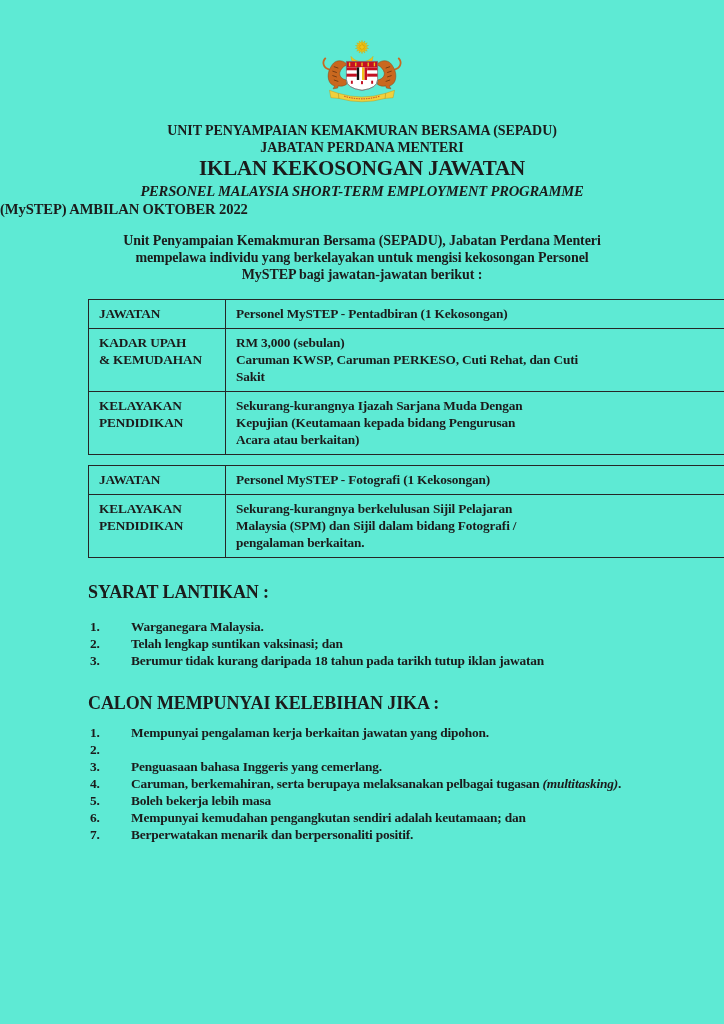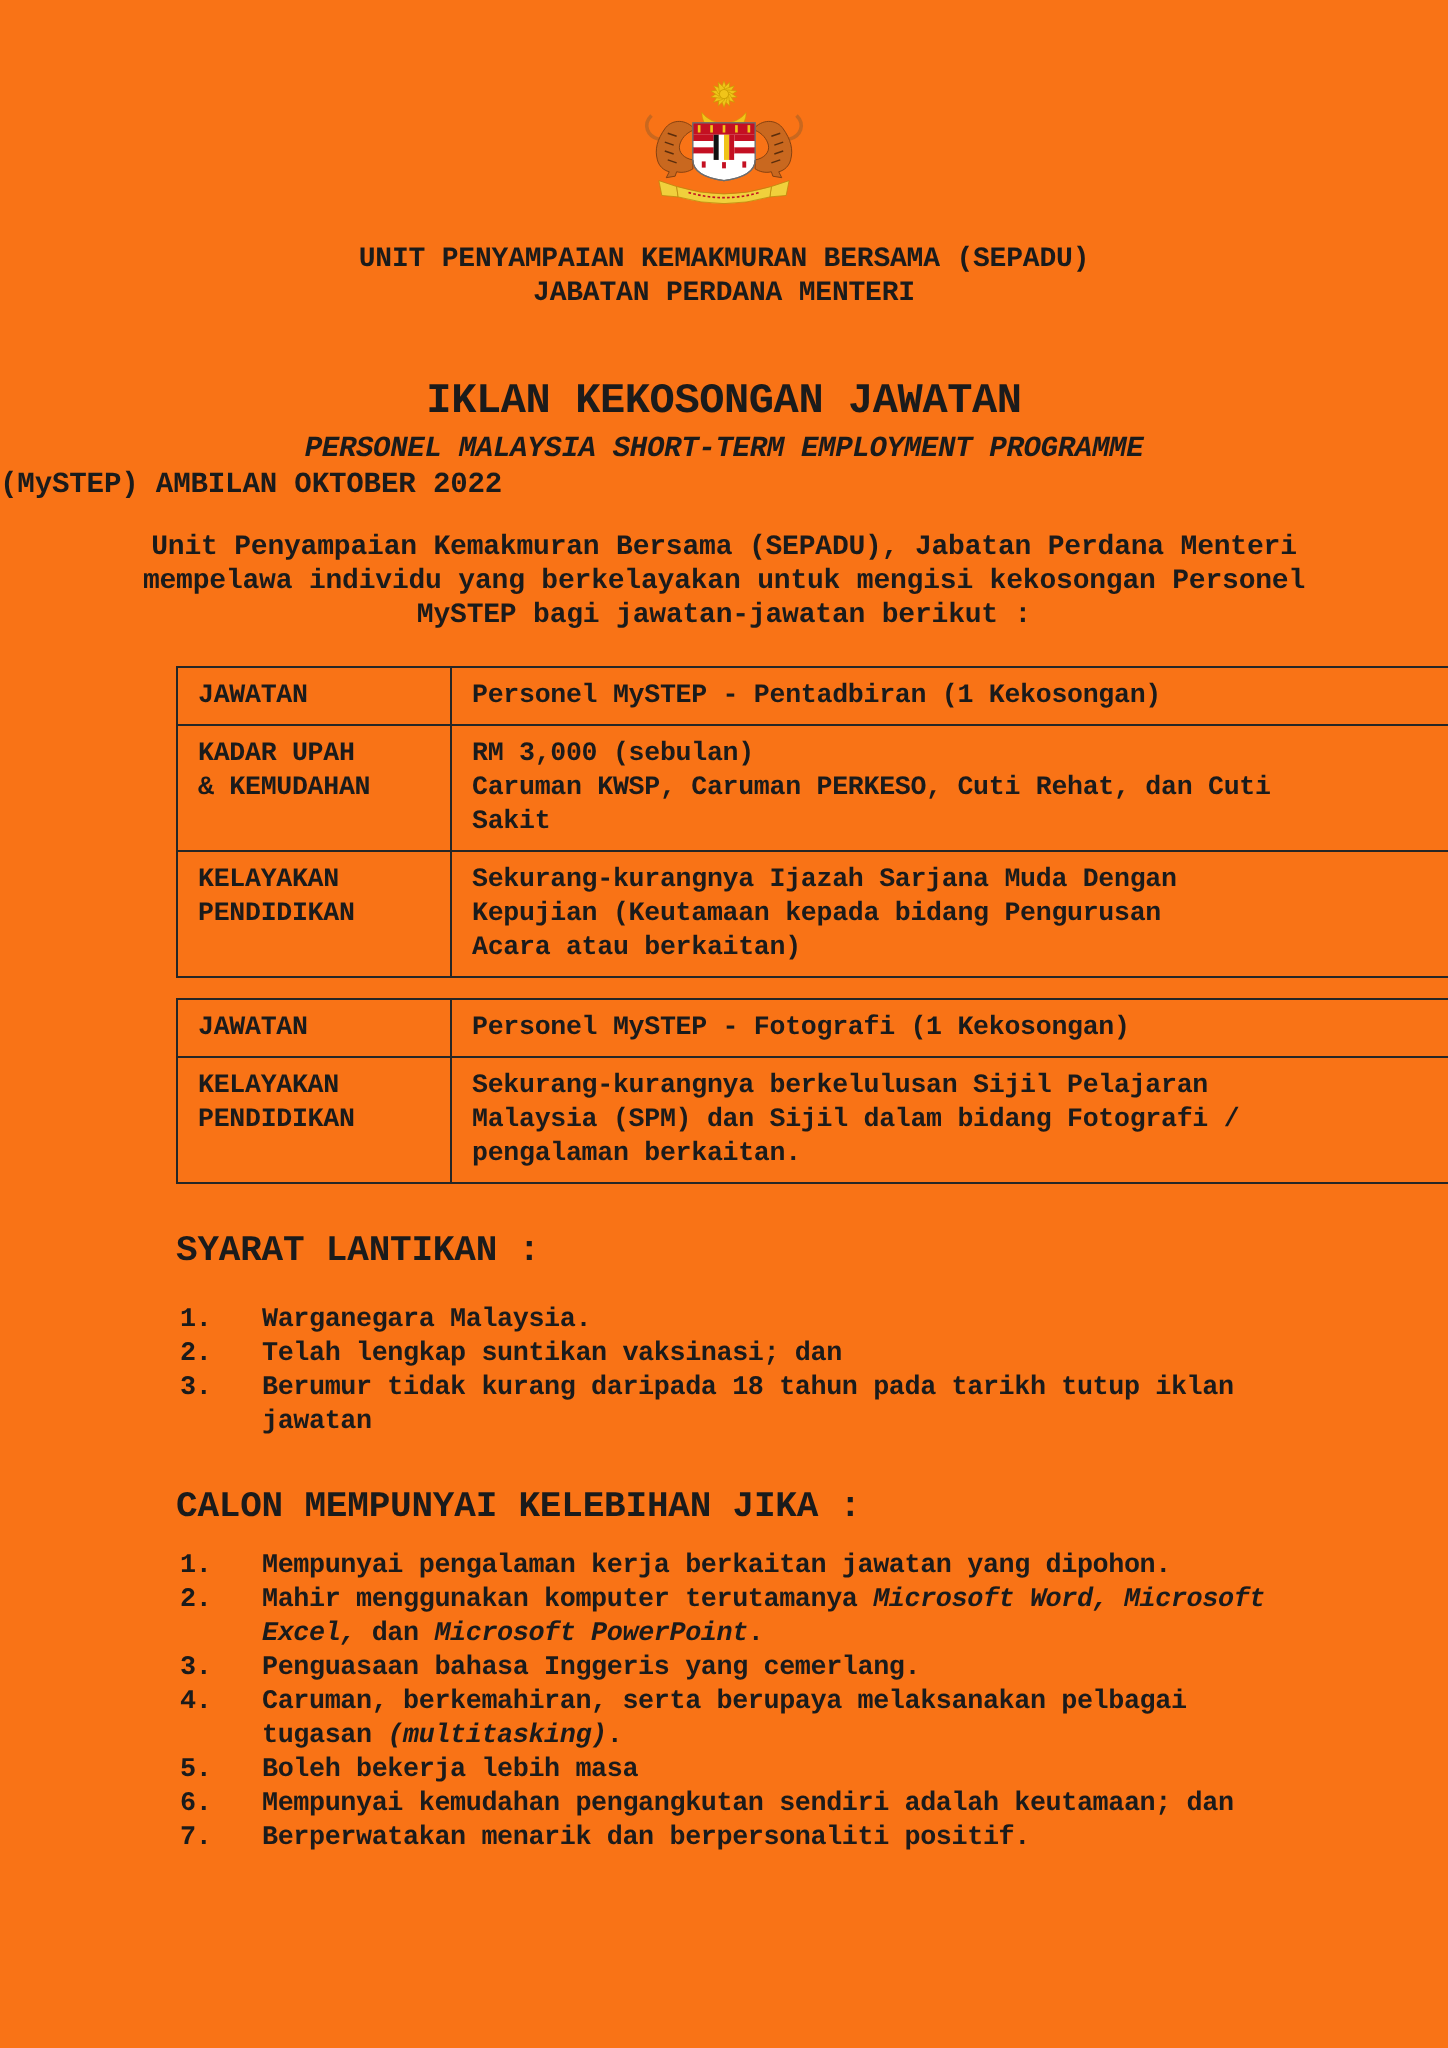--- a/index.html
+++ b/index.html
@@ -1,25 +1,25 @@
 <!DOCTYPE html>
 <html><head>
 <meta charset="utf-8">
 <style>
   html,body{margin:0;padding:0;background:#ffffff;}
   .page{
     width:724px;height:1024px;position:relative;overflow:hidden;
-    background:#f97316;color:#1b1b1b;
-    font-family:Liberation Mono, monospace;
+    background:#5eead4;color:#1b1b1b;
+    font-family:Liberation Serif, serif;
     font-weight:700;
   }
   .emblem-wrap{width:98px;height:74px;margin:40px auto 8px;}
   .emblem-wrap svg{display:block;width:98px;height:74px;}
   .org-line{text-align:center;font-size:14px;line-height:17px;letter-spacing:-0.1px;}
-  .doc-title{text-align:center;font-size:21px;line-height:24px;margin-top:34px;letter-spacing:-0.2px;}
+  .doc-title{text-align:center;font-size:21px;line-height:24px;margin-top:0;letter-spacing:-0.2px;}
   .doc-subtitle-italic{text-align:center;font-size:14.6px;line-height:18px;font-style:italic;margin-top:2px;letter-spacing:-0.2px;}
   .doc-subtitle{text-align:left;font-size:14.6px;line-height:18px;letter-spacing:-0.1px;}
   .intro{
     text-align:center;font-size:14px;line-height:17px;margin:14px 40px 0;
     white-space:pre-line;letter-spacing:-0.1px;
   }
   table.vtable{
     border-collapse:collapse;margin:16px 0 0 88px;width:670px;table-layout:fixed;
   }
   table.vtable.second{margin-top:10px;}
@@ -178,21 +178,20 @@
     </div>
 
   <div class="sec-heading">CALON MEMPUNYAI KELEBIHAN JIKA :</div>
   <div class="numlist second">
       <div class="li">
         <span class="num">1.</span>
         <span class="txt"><span>Mempunyai pengalaman kerja berkaitan jawatan yang dipohon.</span></span>
       </div>
       <div class="li">
         <span class="num">2.</span>
-        <span class="txt"><span>Mahir menggunakan komputer terutamanya </span><span class="it">Microsoft Word, Microsoft Excel,</span><span> dan </span><span class="it">Microsoft PowerPoint</span><span>.</span></span>
       </div>
       <div class="li">
         <span class="num">3.</span>
         <span class="txt"><span>Penguasaan bahasa Inggeris yang cemerlang.</span></span>
       </div>
       <div class="li">
         <span class="num">4.</span>
         <span class="txt"><span>Caruman, berkemahiran, serta berupaya melaksanakan pelbagai tugasan </span><span class="it">(multitasking)</span><span>.</span></span>
       </div>
       <div class="li">

